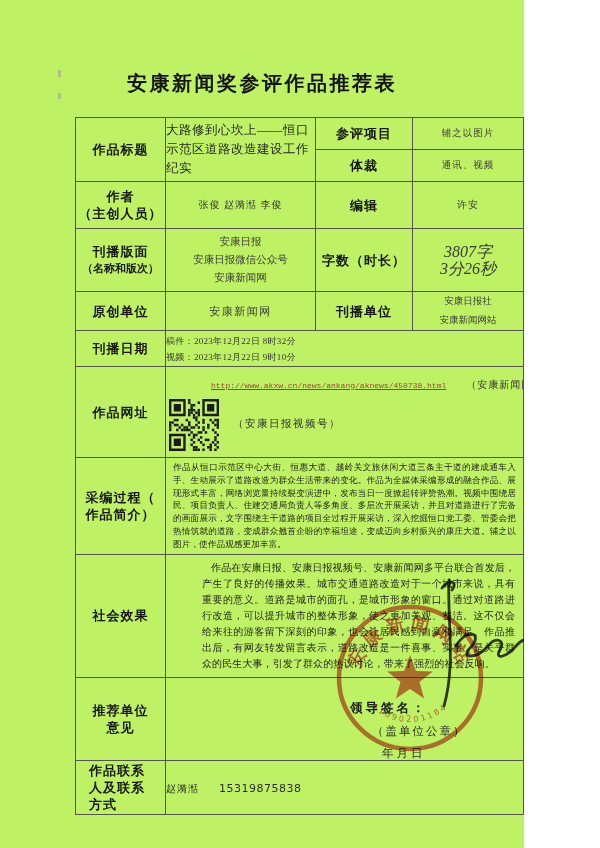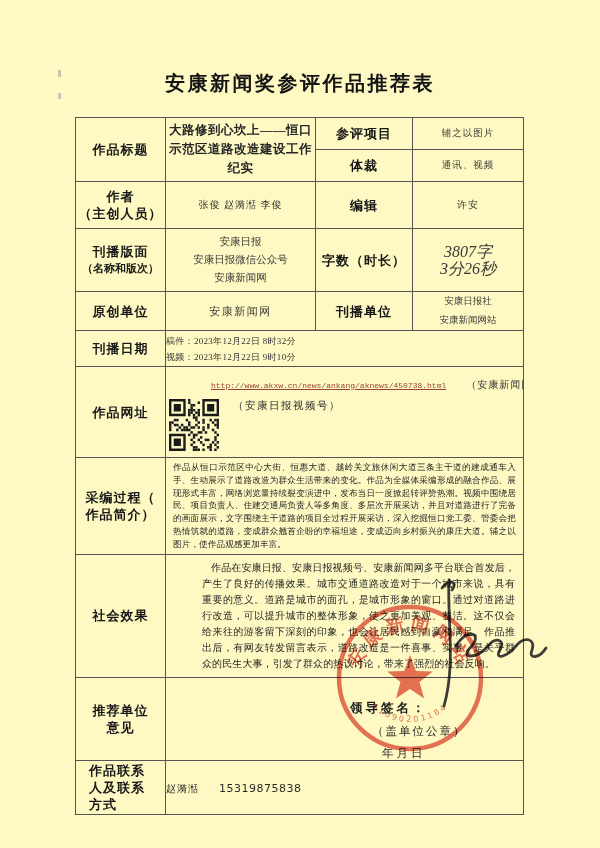--- a/index.html
+++ b/index.html
@@ -1,41 +1,41 @@
 <!DOCTYPE html>
 <html><head>
 <meta charset="utf-8">
 <style>
   html,body{margin:0;padding:0;background:#ffffff;}
-  .page{position:relative;width:600px;height:848px;background:#fef9c3;overflow:hidden;
+  .page{position:relative;width:524px;height:848px;background:#bef264;overflow:hidden;
         font-family:"Liberation Serif", serif;color:#222;}
   .doc-title{position:absolute;top:70px;left:0;width:100%;text-align:center;
              font-size:20px;font-weight:bold;letter-spacing:2.5px;color:#141414;}
   .form-table{position:absolute;left:75px;top:117px;width:448px;border-collapse:collapse;
               table-layout:fixed;}
   .form-table td{border:1px solid #545454;vertical-align:middle;padding:0;overflow:hidden;}
   .lbl{font-weight:bold;text-align:center;font-size:13px;letter-spacing:1px;color:#171717;line-height:17px;}
   .lbl .sub{font-size:11px;letter-spacing:0;}
   .lbl-wrap{padding:0 13px;text-align:center;}
   .val-c{text-align:center;color:#3a3a38;}
-  .work-title-val{font-size:12.5px;line-height:19px;text-align:center;padding:0 7px;color:#262626;letter-spacing:0.5px;font-weight:bold;}
+  .work-title-val{font-size:12.5px;line-height:19px;padding:0 7px;color:#262626;letter-spacing:0.5px;}
   .v95{font-size:9.5px;letter-spacing:1px;}
   .v10{font-size:10px;letter-spacing:1px;}
   .v105{font-size:10.5px;line-height:18px;}
   .v12{font-size:16px;line-height:17px;font-style:italic;}
   .v11{font-size:11px;letter-spacing:1.5px;}
   .gapped{line-height:19px;font-size:9.5px;}
   .date-cell{vertical-align:middle;padding:1px 0 1px 4px;}
   .date-line{font-size:9px;line-height:16px;color:#343434;letter-spacing:0.3px;}
   .url-cell{vertical-align:top;padding:3px 5px;}
   .url-line{white-space:nowrap;}
   .url-link{font-family:"Liberation Mono", monospace;font-size:8px;color:#9a4434;
             text-decoration:underline;padding-left:45px;}
   .url-note{font-size:10px;color:#333;margin-left:16px;letter-spacing:1px;}
-  .qr-row{display:flex;align-items:flex-start;margin:7px 0 0 3px;}
+  .qr-row{display:flex;align-items:center;margin:7px 0 0 3px;}
   .qr-box svg{display:block;}
   .qr-caption{font-size:10.5px;color:#2e2e2e;margin-left:14px;letter-spacing:1.5px;padding-bottom:2px;}
   .para-cell{vertical-align:top;}
   .para{font-size:8.6px;line-height:12.8px;letter-spacing:0.1px;text-align:justify;
         color:#1f1f1f;padding:3px 7px;}
   .para-social{font-size:10px;line-height:16px;padding:5px 8px;text-indent:0.9em;margin-left:28px;}
   .rec-cell{position:relative;}
   .sig-label{position:absolute;left:184px;top:22px;font-size:12.5px;font-weight:bold;
              letter-spacing:3px;color:#1b1b1b;}
   .seal-note{position:absolute;left:206px;top:46px;font-size:11.5px;letter-spacing:2px;color:#2a2a2a;}

